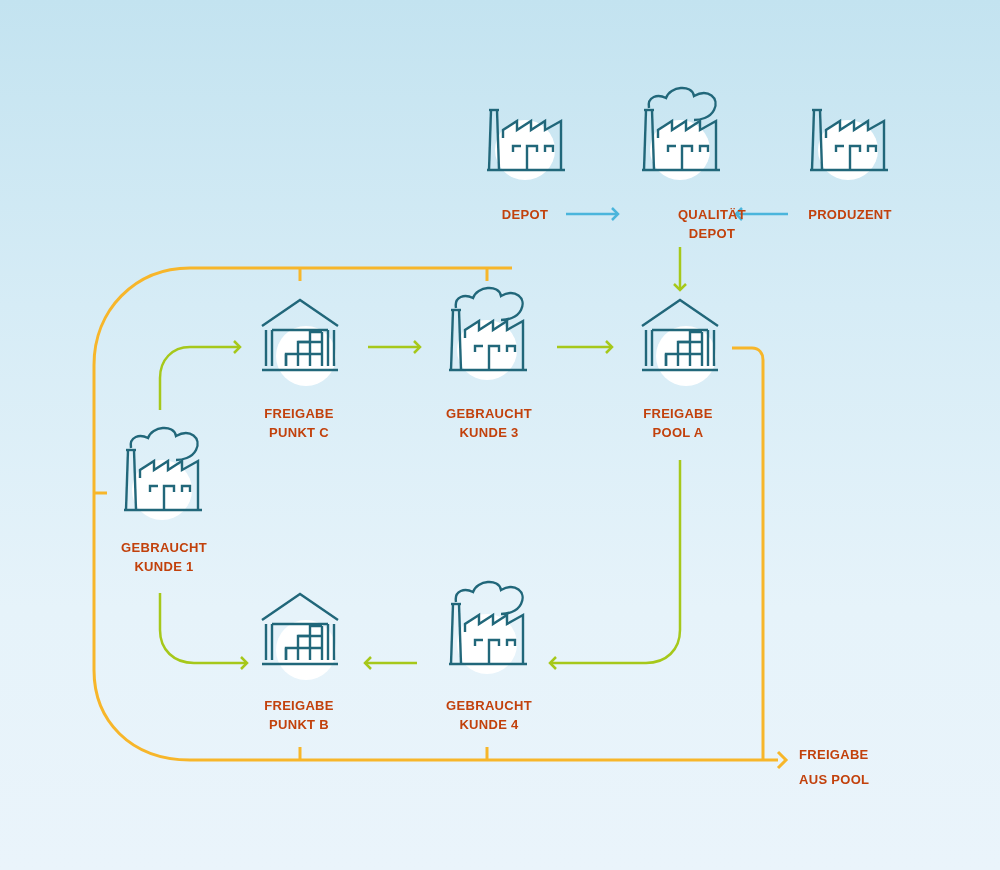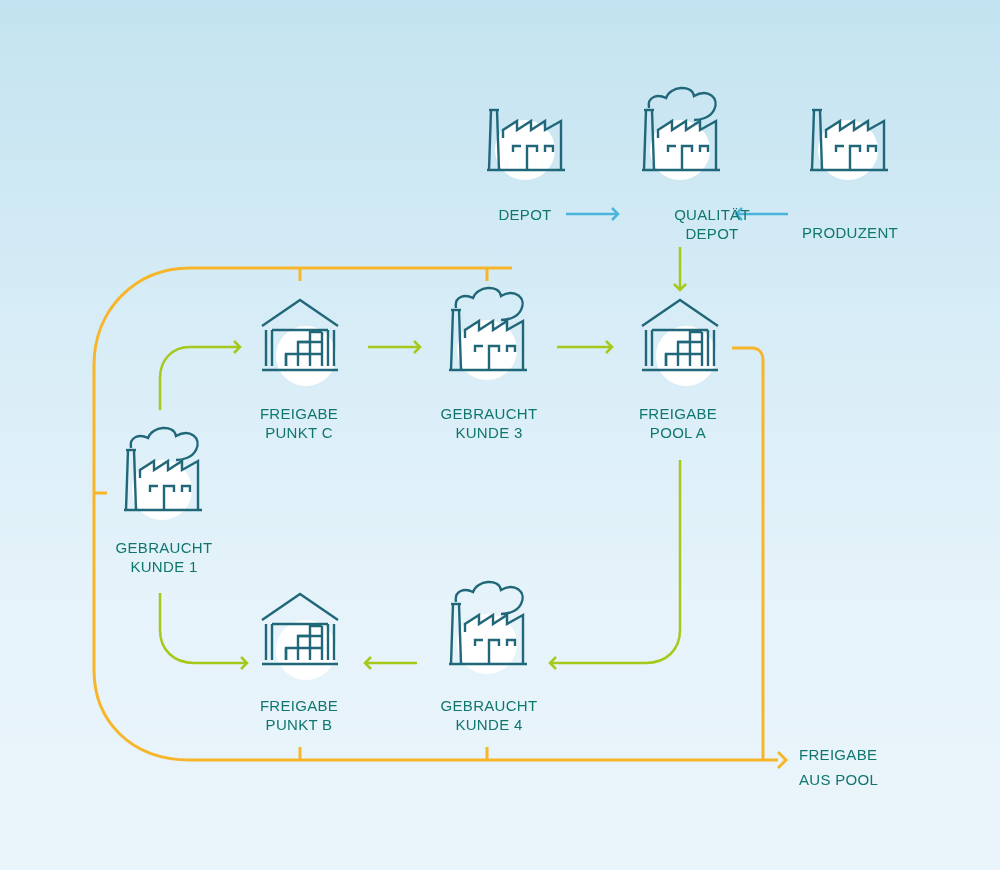--- a/index.html
+++ b/index.html
@@ -5,23 +5,23 @@
   html, body { margin: 0; padding: 0; }
   body {
     width: 1000px; height: 870px; overflow: hidden;
     background: linear-gradient(180deg, #c3e3f0 0%, #d6ecf6 35%, #e6f3fa 70%, #eaf4fb 100%);
     font-family: "Liberation Sans", "DejaVu Sans", sans-serif;
     position: relative;
   }
   #diagram { position: absolute; left: 0; top: 0; }
   .label {
     position: absolute;
-    color: #0f766e;
-    font-weight: normal;
-    font-size: 15px;
+    color: #c2410c;
+    font-weight: bold;
+    font-size: 13px;
     line-height: 19px;
     text-align: center;
     letter-spacing: 0.3px;
     transform: translateX(-50%);
     white-space: nowrap;
   }
   .label span { display: block; }
   .label.left { text-align: left; transform: none; }
   .label.single { line-height: 19px; }
 </style>
@@ -127,21 +127,21 @@
   <use href="#factory-smoke" x="487" y="632"></use>
 </svg>
 
 <div class="label single" style="left:525px; top:205px;">
   <span>DEPOT</span>
 </div>
 <div class="label" style="left:712px; top:205px;">
   <span>QUALITÄT</span>
   <span>DEPOT</span>
 </div>
-<div class="label single" style="left:850px; top:223px;">
+<div class="label single" style="left:850px; top:205px;">
   <span>PRODUZENT</span>
 </div>
 <div class="label" style="left:299px; top:404px;">
   <span>FREIGABE</span>
   <span>PUNKT C</span>
 </div>
 <div class="label" style="left:489px; top:404px;">
   <span>GEBRAUCHT</span>
   <span>KUNDE 3</span>
 </div>

